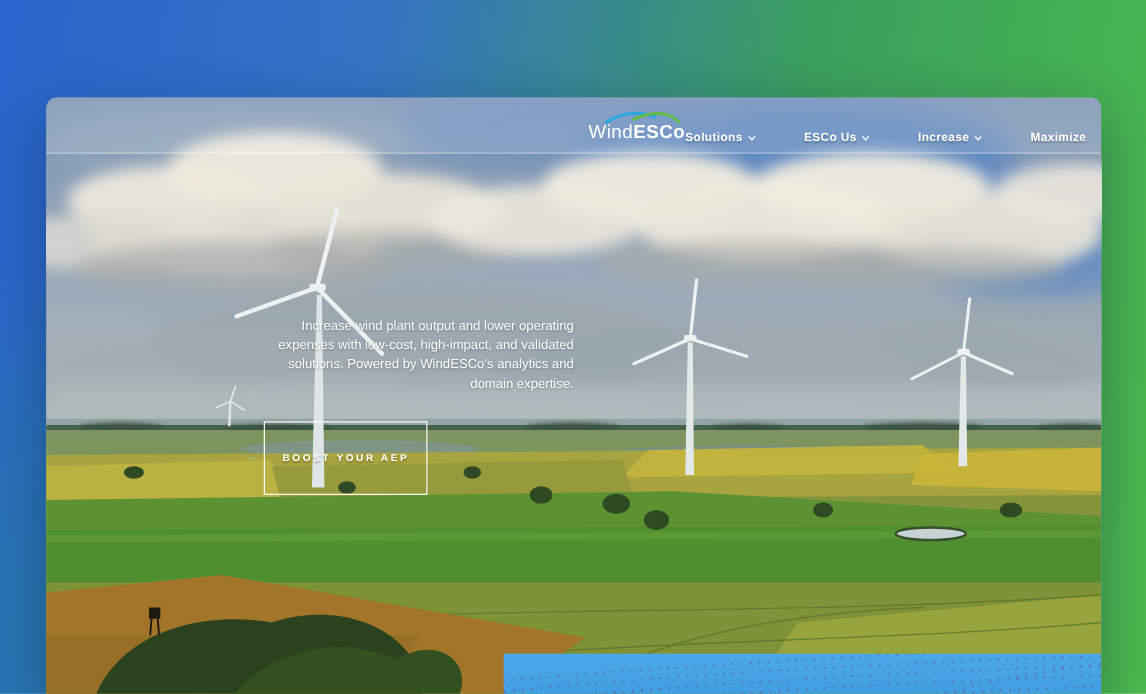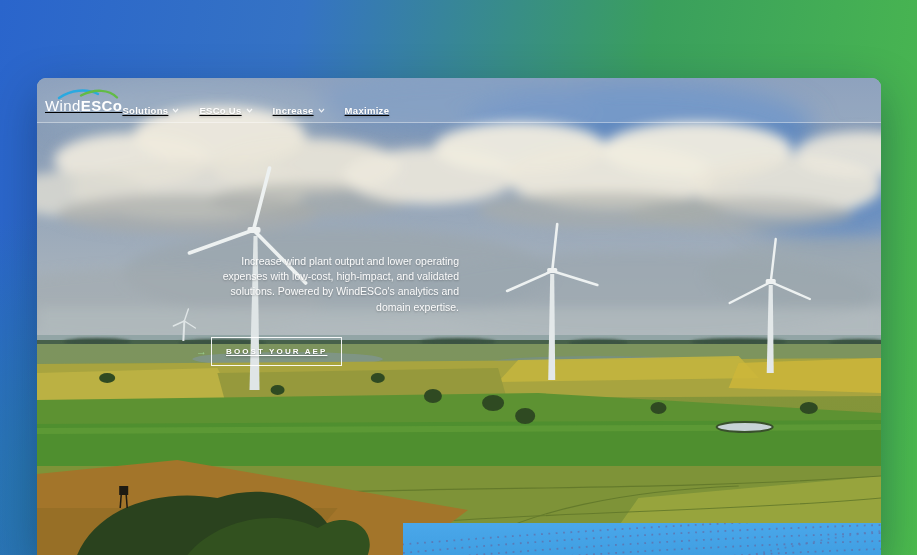--- a/index.html
+++ b/index.html
@@ -16,32 +16,31 @@
   .browser-window{
     position:absolute;left:37px;top:78px;width:844px;height:477px;
     border-radius:9px 9px 0 0;overflow:hidden;
     box-shadow:0 16px 45px rgba(8,30,60,.38);
     background:#9fb0bd;
   }
   .hero-scene{position:absolute;inset:0;width:100%;height:100%;display:block;}
   
   .site-header{
     position:absolute;left:0;top:0;right:0;height:45px;
-    display:flex;align-items:center;justify-content:flex-start;
+    display:flex;align-items:center;justify-content:flex-end;
     padding:0 12px 0 8px;box-sizing:border-box;
     background:rgba(255,255,255,.13);
     border-bottom:1px solid rgba(255,255,255,.38);
     z-index:5;
-    text-decoration:underline;
   }
   .brand{display:flex;flex-direction:column;align-items:flex-start;cursor:pointer;text-decoration:none;}
   .brand .swoosh{margin-left:12px;margin-bottom:-2px;display:block;}
   .brand-text{color:#fff;font-size:15px;letter-spacing:.4px;line-height:1;}
   .brand-text .bold{font-weight:700;}
-  .main-nav{display:flex;align-items:center;gap:20px;margin-top:21px;}
+  .main-nav{display:flex;align-items:center;gap:38px;margin-top:21px;}
   .nav-item{
     color:#fff;font-size:9.5px;font-weight:700;letter-spacing:.3px;
     display:flex;align-items:center;gap:4px;cursor:pointer;white-space:nowrap;
     text-shadow:0 1px 2px rgba(0,0,0,.25);
   }
   .chev{display:block;opacity:.85;}
   
   .hero-content{position:absolute;left:171px;top:160px;width:300px;z-index:4;}
   .hero-title{
     margin:0;color:#fff;font-size:27px;font-weight:700;line-height:1.33;
@@ -51,21 +50,21 @@
   .hero-desc{
     margin:16px 0 0 1px;color:rgba(255,255,255,.96);font-size:10.5px;line-height:1.45;
     width:250px;text-shadow:0 1px 2px rgba(0,0,0,.28);text-align:right;
   }
   .cta-row{display:flex;align-items:center;margin-top:22px;}
   .cta-arrow{color:rgba(160,220,150,.85);font-size:11px;margin-right:4px;margin-left:-12px;line-height:1;}
   .cta-button{
     display:inline-block;background:transparent;border:1px solid rgba(255,255,255,.92);
     color:#fff;font-family:"Liberation Sans",sans-serif;
     font-size:8px;font-weight:700;letter-spacing:2.1px;
-    padding:9px 14px;cursor:pointer;text-shadow:0 1px 2px rgba(0,0,0,.3);text-decoration:underline;
+    padding:24px 14px;cursor:pointer;text-shadow:0 1px 2px rgba(0,0,0,.3);
   }
   
   .next-section{
     position:absolute;left:366px;top:445px;right:0;bottom:0;
     background:linear-gradient(180deg,#4aa7ea 0%,#409fe2 100%);
     z-index:6;overflow:hidden;
   }
   .next-section svg{display:block;width:100%;height:100%;}
 </style>
 </head>

